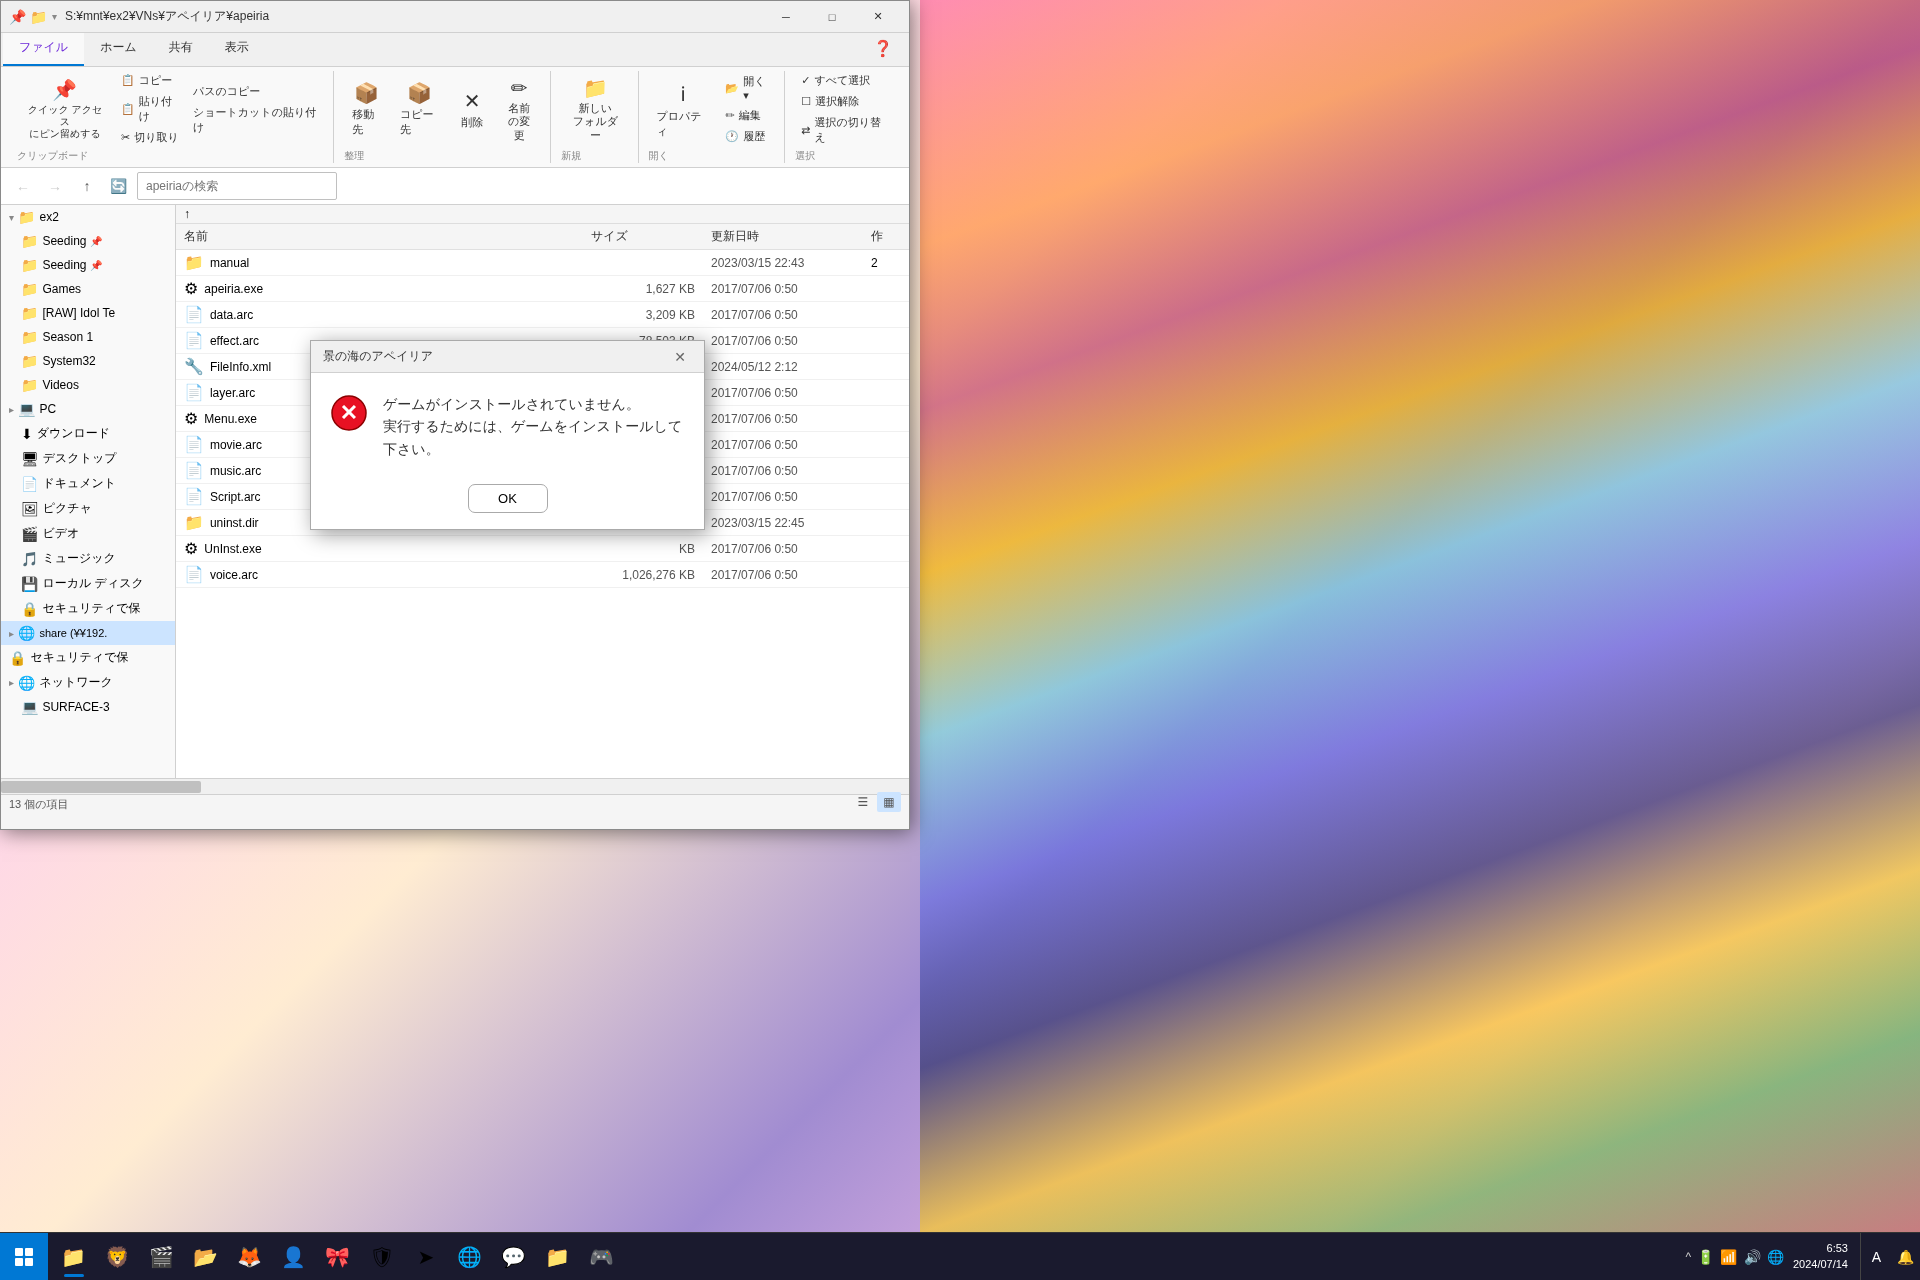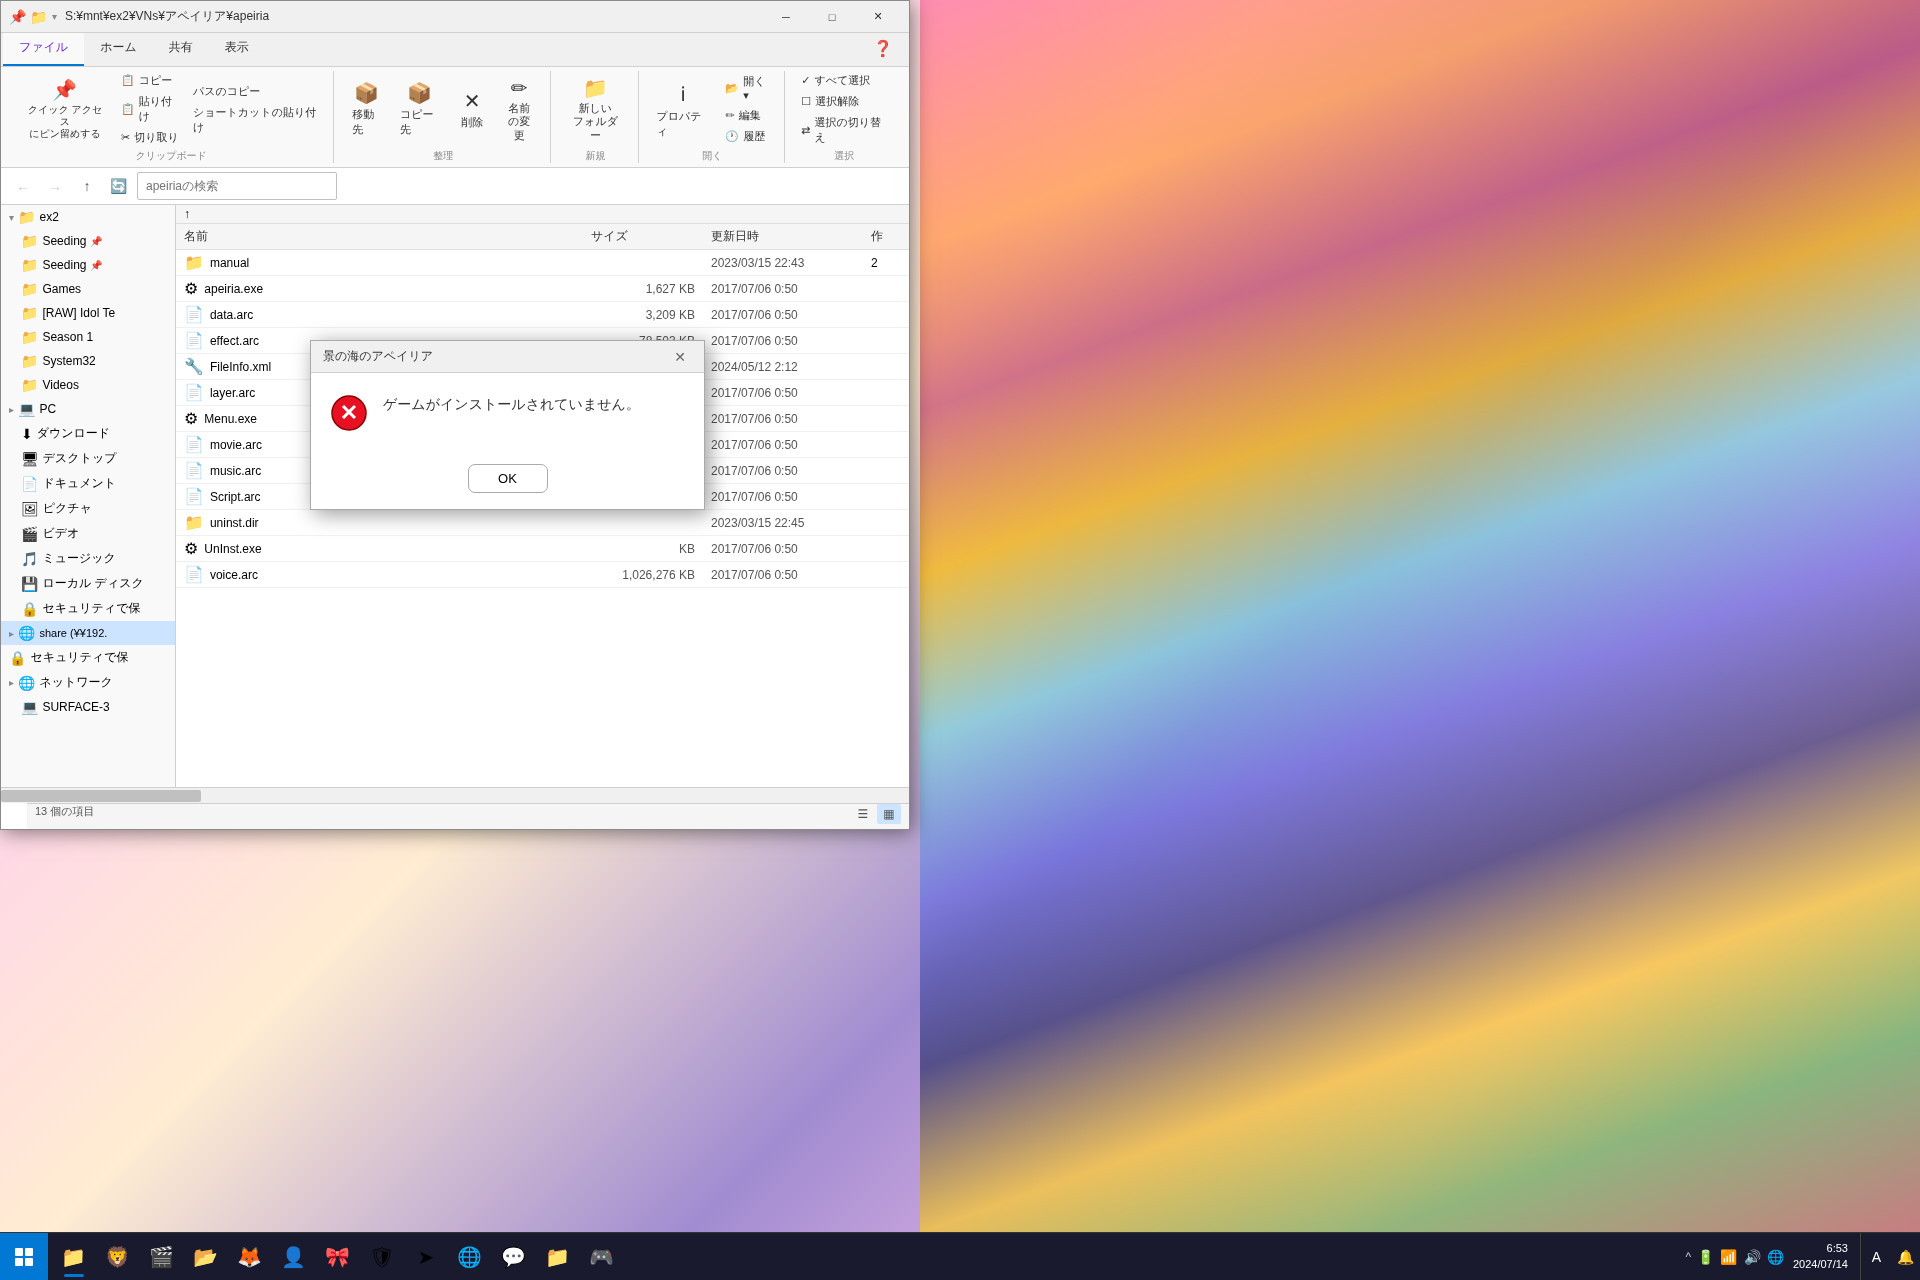--- a/index.html
+++ b/index.html
@@ -219,21 +219,20 @@
     .ribbon-group-buttons {
       display: flex;
       align-items: center;
       gap: 2px;
       flex: 1;
     }
 
     .ribbon-group-label {
       font-size: 10px;
       color: #888;
-      text-align: center;
       padding-top: 2px;
     }
 
     .ribbon-btn {
       display: flex;
       flex-direction: column;
       align-items: center;
       padding: 4px 8px;
       cursor: pointer;
       border-radius: 3px;
@@ -397,27 +396,26 @@
     .file-size { width: 120px; text-align: right; padding-right: 16px; color: #555; }
     .file-date { width: 160px; color: #555; }
     .file-attr { width: 30px; }
 
     
     .status-bar {
       height: 26px;
       background: #f5f5f5;
       border-top: 1px solid #d0d0d0;
       display: flex;
-      align-items: flex-start;
-      padding: 0 8px;
+      align-items: flex-end;
+      padding: 17px 8px;
       font-size: 11px;
       color: #555;
       flex-shrink: 0;
       justify-content: space-between;
-      margin-left: 26px;
     }
 
     .status-view-icons {
       display: flex;
       gap: 2px;
     }
 
     .status-view-btn {
       width: 24px;
       height: 20px;
@@ -902,20 +900,21 @@
     </div>
     <div class="dialog-content">
       <div class="dialog-icon">
         <svg width="36" height="36" viewBox="0 0 36 36">
           <circle cx="18" cy="18" r="17" fill="#e81123" stroke="#8b0000" stroke-width="1.5"></circle>
           <text x="18" y="25" text-anchor="middle" fill="white" font-size="22" font-weight="bold">✕</text>
         </svg>
       </div>
       <div class="dialog-message">
         <div>ゲームがインストールされていません。</div>
+        <div>実行するためには、ゲームをインストールして下さい。</div>
       </div>
     </div>
     <div class="dialog-buttons">
       <button class="dialog-ok-btn">OK</button>
     </div>
   </div>
 </div>
 
 <div class="taskbar">
   <div class="taskbar-start">

